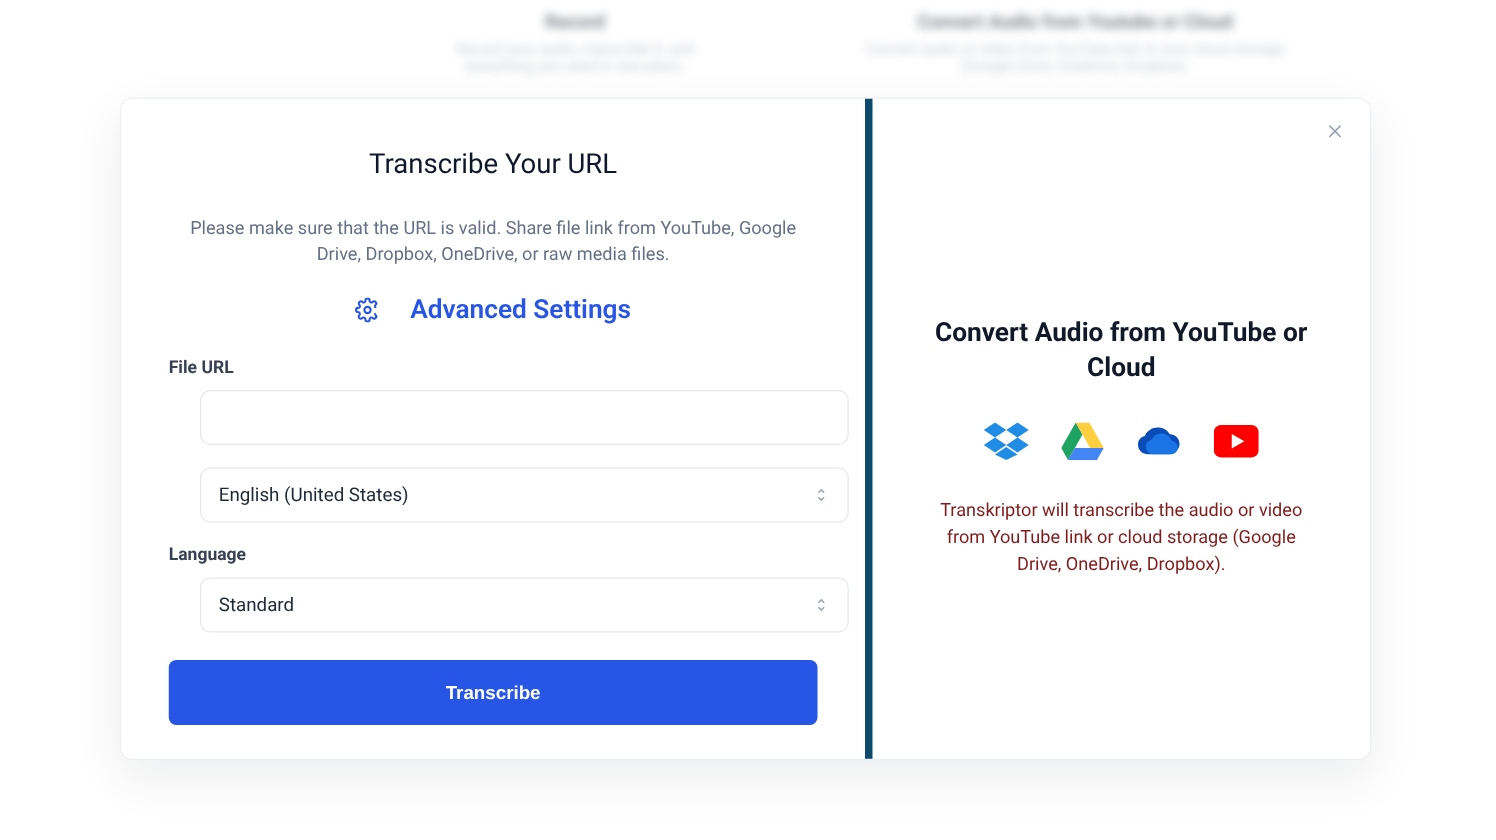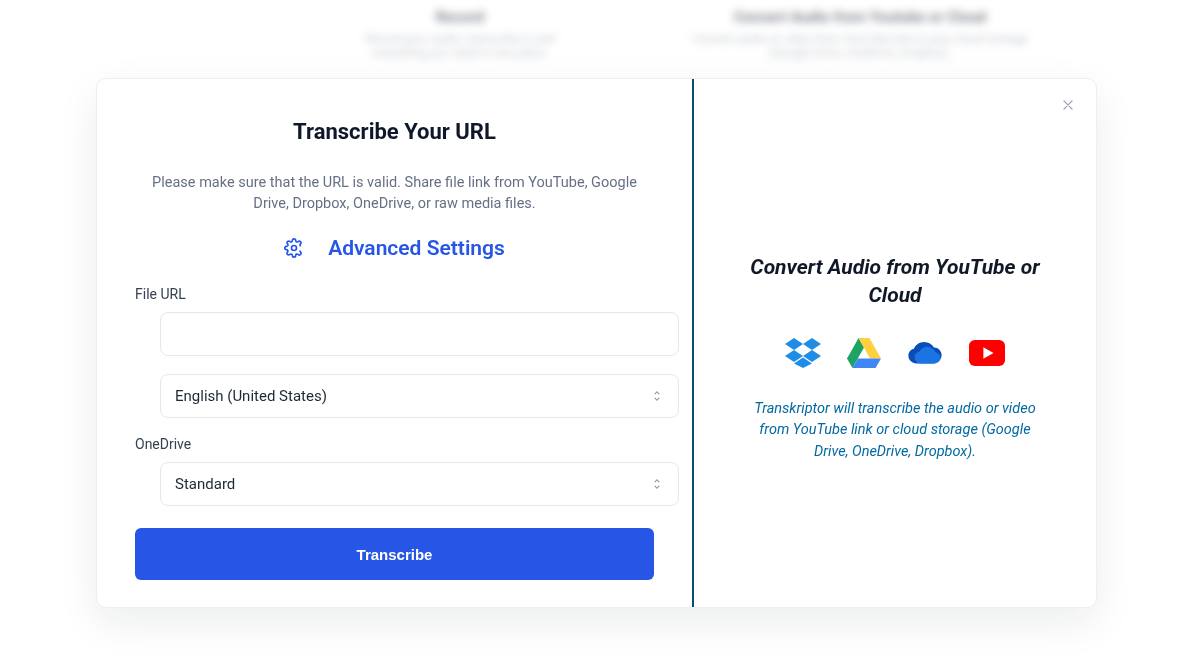--- a/index.html
+++ b/index.html
@@ -30,54 +30,54 @@
       position: absolute;
       left: 96px; top: 78px;
       width: 1001px; height: 530px;
       background: #ffffff;
       border: 1px solid #eceff3;
       border-radius: 10px;
       box-shadow: 0 14px 40px rgba(15,23,42,.08);
       display: flex;
     }
     .pane-left  { width: 595px; padding: 40px 38px 28px; }
-    .pane-right { flex: 1; border-left: 2px solid #0c4a6e; padding: 24px 28px 28px; display: flex; flex-direction: column; font-style: italic; }
+    .pane-right { flex: 1; border-left: 6px solid #0c4a6e; padding: 24px 28px 28px; display: flex; flex-direction: column; }
     .close { position: absolute; right: 16px; top: 14px; width: 24px; height: 24px; display:flex; align-items:center; justify-content:center; color:#98a2b3; border:none; background:transparent; cursor:pointer; }
     .close svg { width: 14px; height: 14px; }
 
-    h1.modal-title { text-align: center; font-size: 22px; font-weight: 700; color: #0f172a; }
+    h1.modal-title { text-align: center; font-size: 22px; font-weight: 400; color: #0f172a; }
     p.modal-desc { margin-top: 28px; text-align: center; font-size: 14.5px; line-height: 1.45; color: #667085; padding: 0 6px; }
 
     .adv { margin-top: 22px; display:flex; align-items:center; justify-content:center; gap:24px; color:#2756e6; font-weight:600; font-size:21px; cursor:pointer; }
     .adv svg { width: 20px; height: 20px; }
 
     .field { margin-top: 26px; }
     .field + .field { margin-top: 18px; }
-    .label { font-size: 14px; color:#374151; font-weight:400; }
+    .label { font-size: 14px; color:#374151; font-weight:700; }
     .input, .select {
       margin-top: 10px; width: 100%; height: 44px;
       border: 1px solid #e5e7eb; border-radius: 8px;
       background: #fff; padding: 0 14px; font-size: 15px; color:#1f2937;margin-left:25px;
     }
     .select { display:flex; align-items:center; justify-content:space-between; cursor:pointer; }
     .select .chev { width: 14px; height: 14px; color:#9aa3b2; }
 
     .primary-btn {
       margin-top: 22px; width: 100%; height: 52px;
       background: #2756e6; color: #fff; border: none; border-radius: 6px;
       font-size: 15px; font-weight: 600; cursor: pointer;
     }
 
     
     .right-inner { margin-top: 150px; text-align:center; }
     h2.right-title { font-size: 21px; font-weight: 700; color:#111827; line-height:1.35; }
     .logos { margin-top: 28px; display:flex; align-items:center; justify-content:center; gap:26px; }
     .logos svg { width: 36px; height: 30px; }
     .drive { width: 34px !important; height: 30px !important; }
-    .right-desc { margin-top: 30px; font-size: 14.5px; color:#0369a1; line-height:1.5; padding: 0 20px; }
+    .right-desc { margin-top: 30px; font-size: 14.5px; color:#7f1d1d; line-height:1.5; padding: 0 20px; }
   </style>
 </head>
 <body>
 
 <div class="bg" aria-hidden="true">
   <div class="card" style="left:350px; top:8px; width:220px;">
     <div class="title">Record</div>
     <div class="sub">Record your audio, transcribe it, and everything you need in one place.</div>
   </div>
   <div class="card" style="left:690px; top:8px; width:340px;">
@@ -114,21 +114,21 @@
     <div class="field">
       <div class="select">
         <span>English (United States)</span>
         <svg class="chev" viewBox="0 0 24 24" fill="none" stroke="currentColor" stroke-width="2">
             <path d="M8 9l4-4 4 4M8 15l4 4 4-4"></path>
           </svg>
       </div>
     </div>
 
     <div class="field">
-      <div class="label">OneDrive</div>
+      <div class="label">Language</div>
       <div class="select">
         <span>Standard</span>
         <svg class="chev" viewBox="0 0 24 24" fill="none" stroke="currentColor" stroke-width="2">
             <path d="M8 9l4-4 4 4M8 15l4 4 4-4"></path>
           </svg>
       </div>
     </div>
 
     <button class="primary-btn">Transcribe</button>
   </div>

